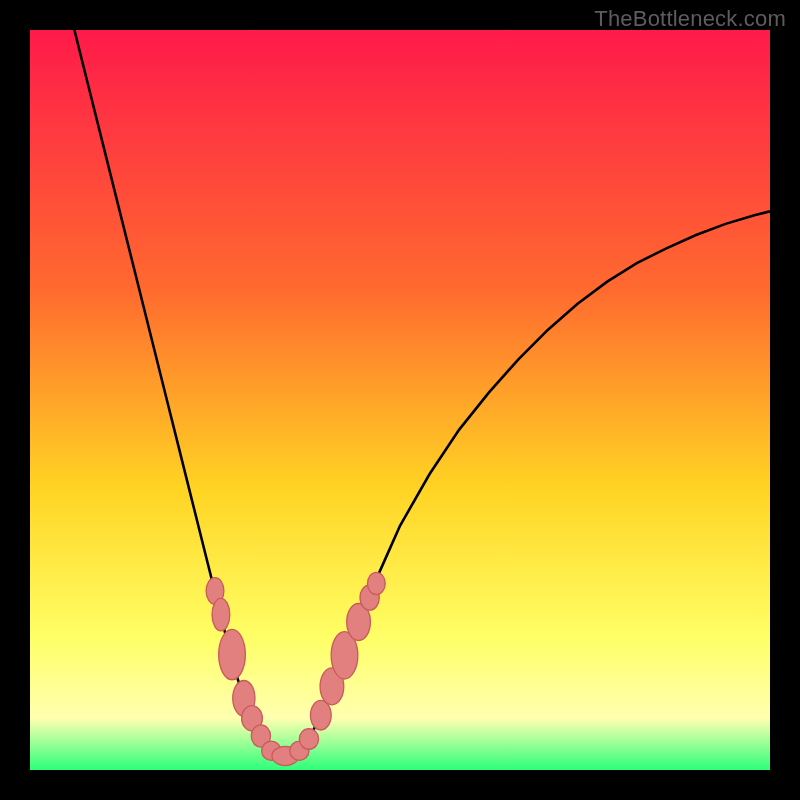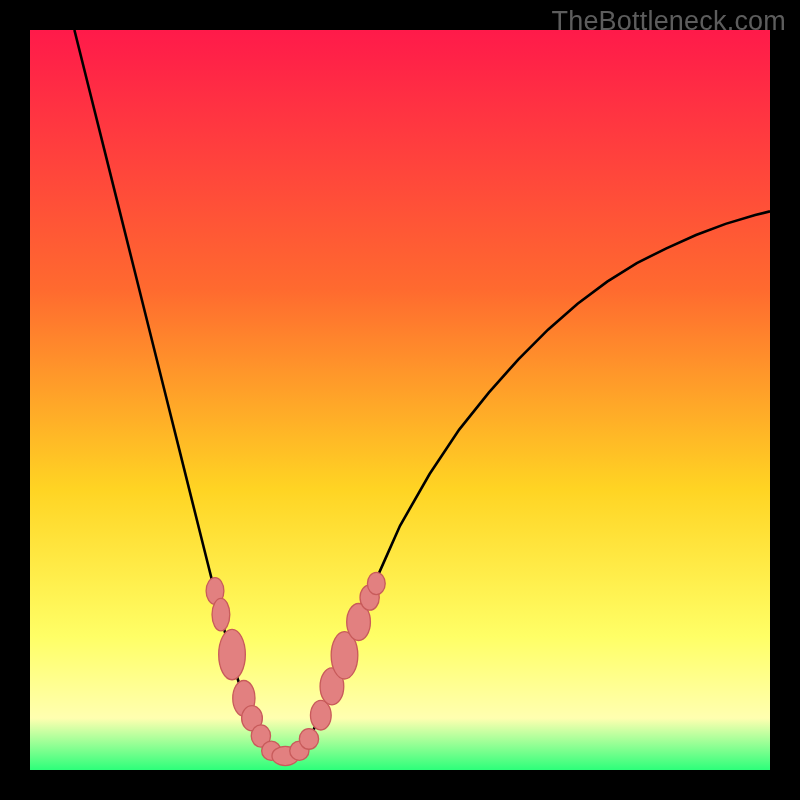--- a/index.html
+++ b/index.html
@@ -39,21 +39,21 @@
     left: 0;
     top: 0;
     width: 100%;
     height: 100%;
   }
   .watermark {
     position: absolute;
     top: 6px;
     right: 14px;
     color: #5d5d5d;
-    font-size: 27px;
+    font-size: 22px;
     letter-spacing: 0.2px;
     font-weight: 400;
   }
 </style>
 </head>
 <body>
 
 <div class="frame">
   <div class="plot-area">
     <svg class="gradient" viewBox="0 0 100 100" preserveAspectRatio="none">

